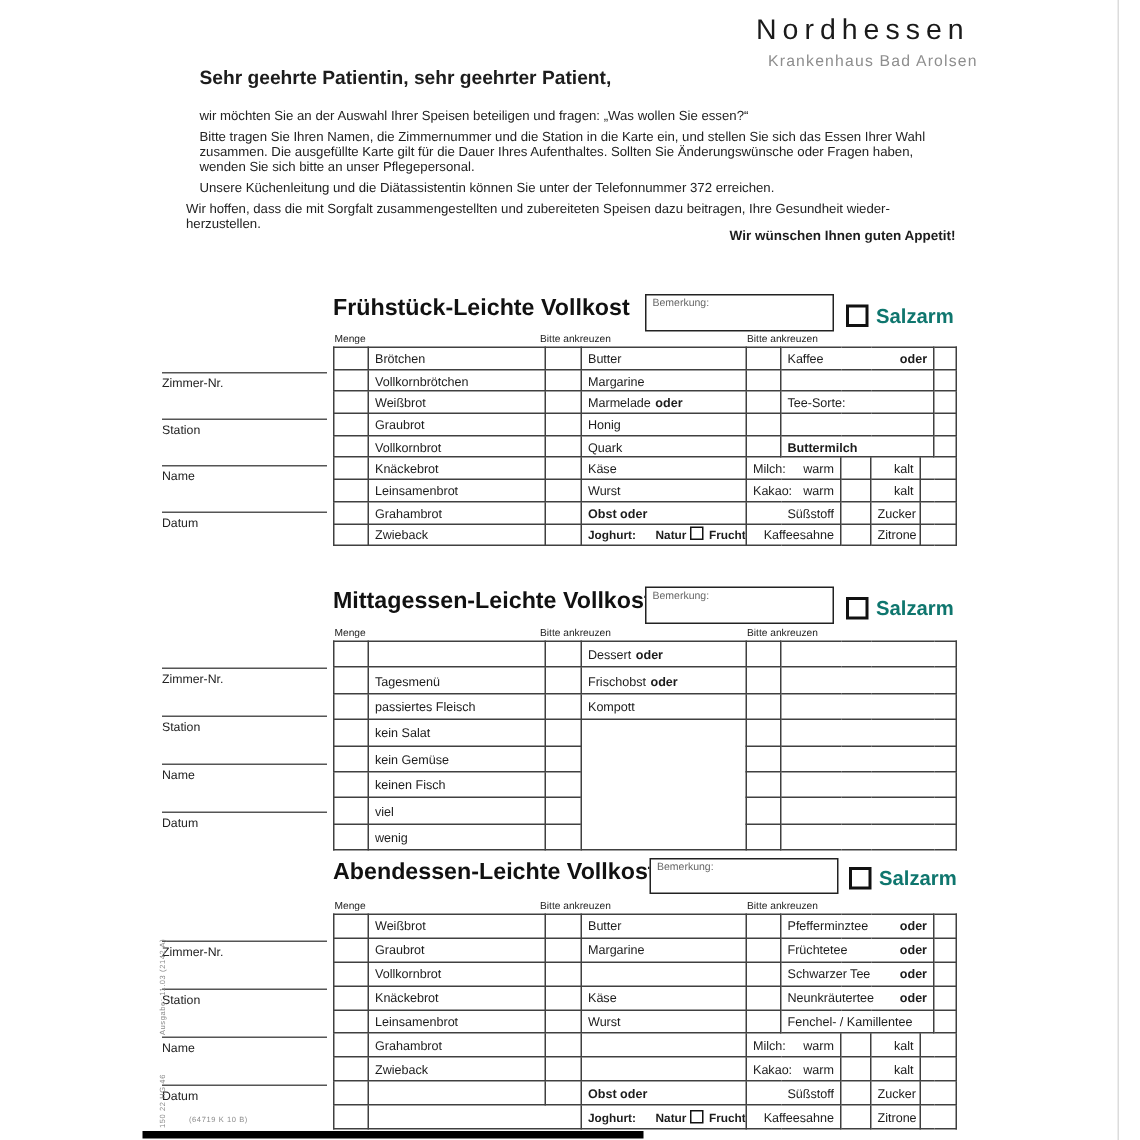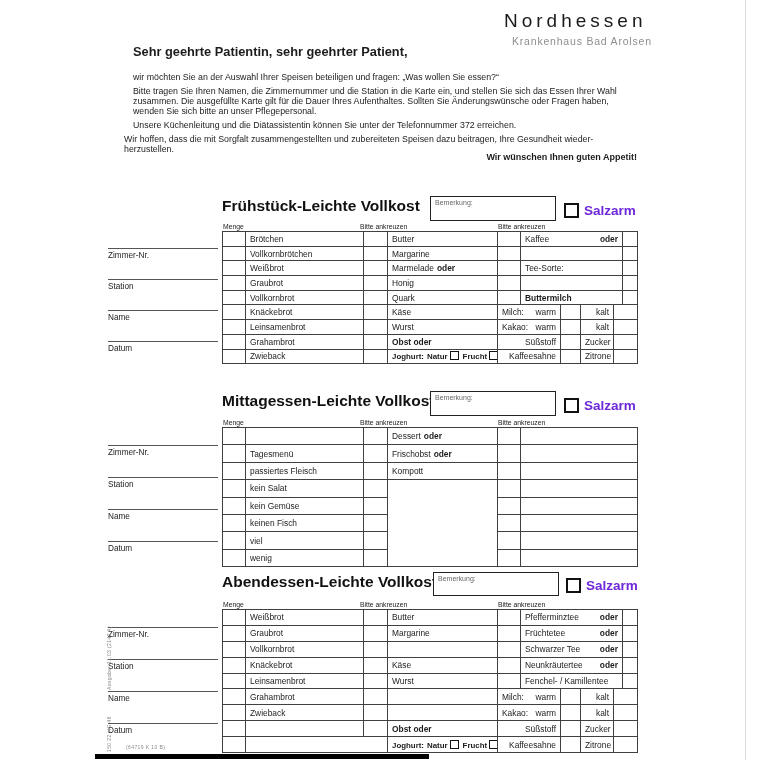--- a/index.html
+++ b/index.html
@@ -16,21 +16,21 @@
   .salutation{font-size:12.8px;font-weight:bold;}
   .para{font-size:8.8px;line-height:10px;color:#222;}
   .closing{font-size:9px;font-weight:bold;}
 
   
   .sec-title{font-size:15.5px;font-weight:bold;color:#111;}
   .bembox{border:1.5px solid #222;background:#fff;}
   .bemlabel{font-size:7px;color:#666;padding:2px 0 0 4px;}
   .salz{display:flex;align-items:center;}
   .salz-cb{width:11px;height:11px;border:2px solid #111;margin-right:5px;}
-  .salz-lb{font-size:13.5px;font-weight:bold;color:#6d28d9;}
+  .salz-lb{font-size:13.5px;font-weight:bold;color:#0f766e;}
   .colhead{font-size:6.8px;color:#222;}
 
   
   .field{width:110px;}
   .fline{border-top:1px solid #555;height:2px;}
   .flabel{font-size:8.2px;color:#222;}
 
   
   table.menu{border-collapse:collapse;table-layout:fixed;width:415px;}
   .menu td{border:1px solid #404040;padding:0 4px;font-size:8.4px;
@@ -38,21 +38,21 @@
   .menu td.cbx{padding:0;}
   .t-f td{height:13.7px;}
   .t-m td{height:16.4px;}
   .t-a td{height:14.9px;}
   .lbl span + b{margin-left:3px;}
   .lbl span:empty + b{margin-left:0;}
   .fr{float:right;}
   .ra{text-align:right;}
   .strong{font-weight:bold;}
   .jog b{font-size:7.9px;}
-  .jog .pfx{margin-right:3px;}
+  .jog .pfx{margin-right:13px;}
   .ibox{display:inline-block;width:7px;height:7px;border:1.5px solid #111;
         vertical-align:-1px;margin:0 4px 0 2px;}
 
   
   .micro{font-size:5px;color:#8a8a8a;letter-spacing:0.4px;white-space:nowrap;}
   .vert{transform:rotate(-90deg);transform-origin:0 0;}
   .regbar{background:#000;}
   .edge{background:#dcdcdc;}
 </style>
 </head>

